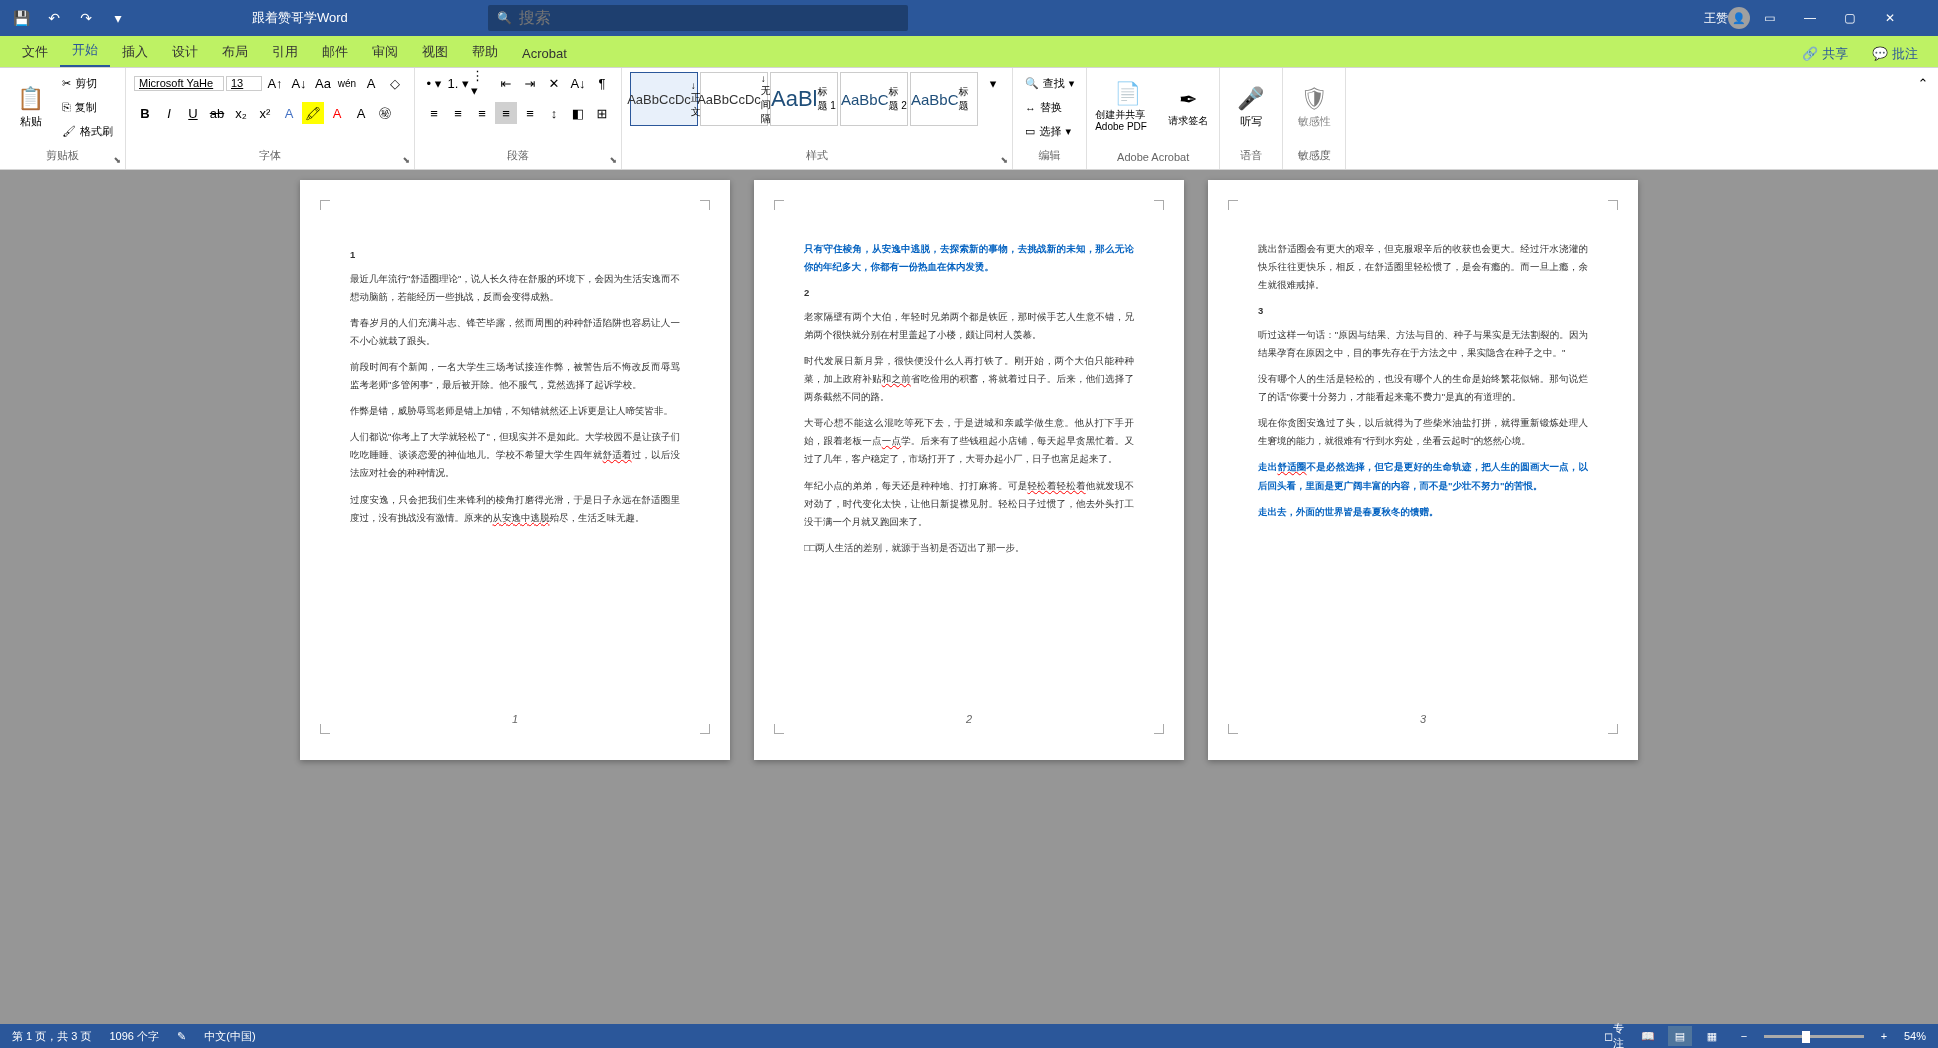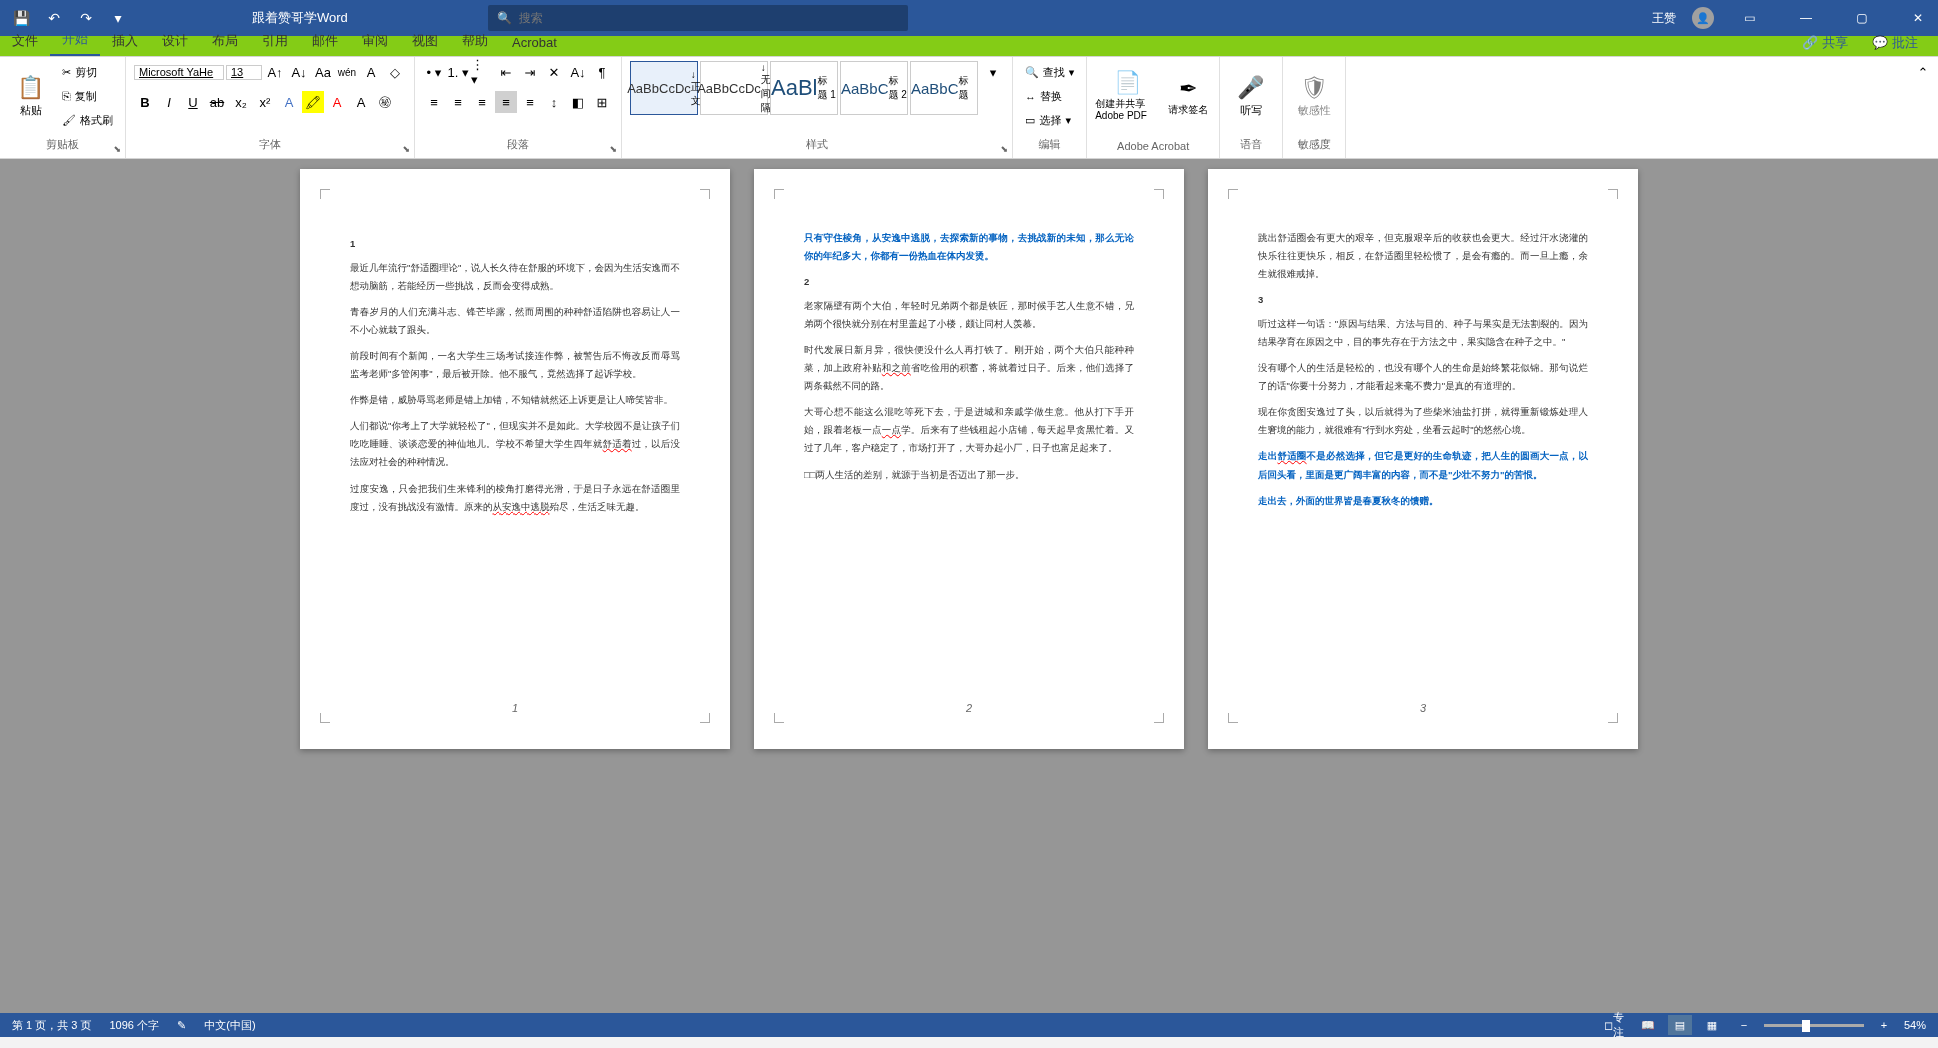--- a/index.html
+++ b/index.html
@@ -3,26 +3,26 @@
 <meta charset="utf-8">
 <style>
 * { margin: 0; padding: 0; box-sizing: border-box; font-family: "Microsoft YaHei", sans-serif; }
 body { background: #f3f3f3; overflow: hidden; }
 
 .titlebar { background: #2b579a; height: 36px; display: flex; align-items: center; color: white; font-size: 12px; }
 .titlebar-left { display: flex; align-items: center; gap: 4px; padding-left: 8px; }
 .titlebar-btn { width: 28px; height: 28px; display: flex; align-items: center; justify-content: center; font-size: 14px; }
 .titlebar-title { margin-left: 120px; font-size: 13px; }
 .search-box { background: #1e3f6f; height: 26px; width: 420px; margin-left: 140px; display: flex; align-items: center; padding: 0 10px; border-radius: 2px; }
-.search-box input { background: transparent; border: none; color: #ccc; outline: none; width: 100%; font-size: 12px; }
-.titlebar-right { margin-left: auto; display: flex; align-items: center; gap: 16px; padding-right: 0; }
+.search-box input { background: transparent; border: none; color: #ccc; outline: none; width: 100%; font-size: 16px; }
+.titlebar-right { margin-left: auto; display: flex; align-items: center; padding-right: 28px; }
 .avatar { width: 22px; height: 22px; background: #a0a0a0; border-radius: 50%; display: flex; align-items: center; justify-content: center; font-size: 11px; }
 .win-ctrl { width: 40px; height: 36px; display: flex; align-items: center; justify-content: center; font-size: 12px; }
 
-.tabbar { background: #84cc16; height: 21px; display: flex; align-items: flex-end; border-bottom: 1px solid #d4d4d4; }
+.tabbar { background: #bef264; height: 32px; display: flex; align-items: flex-end; padding-left: 10px; border-bottom: 1px solid #d4d4d4; }
 .tab { padding: 6px 12px; font-size: 13px; color: #333; cursor: pointer; }
 .tab.active { color: #2b579a; border-bottom: 2px solid #2b579a; font-weight: normal; }
 .tab-right { margin-left: auto; display: flex; gap: 8px; padding-right: 12px; }
 .tab-right-btn { color: #2b579a; font-size: 13px; padding: 4px 8px; }
 
 .ribbon { background: white; height: 102px; display: flex; border-bottom: 1px solid #d4d4d4; }
 .ribbon-group { border-right: 1px solid #e0e0e0; padding: 4px 8px; display: flex; flex-direction: column; position: relative; }
 .ribbon-group-content { flex: 1; display: flex; align-items: flex-start; gap: 4px; }
 .ribbon-group-label { text-align: center; font-size: 11px; color: #666; padding: 2px 0; }
 .ribbon-launcher { position: absolute; bottom: 4px; right: 4px; font-size: 9px; color: #666; }
@@ -303,20 +303,21 @@
   <div class="page">
     <div class="corner tl"></div>
       <div class="corner tr"></div>
       <div class="corner bl"></div>
       <div class="corner br"></div>
     <p class="blue" style="font-weight:bold;">只有守住棱角，从安逸中逃脱，去探索新的事物，去挑战新的未知，那么无论你的年纪多大，你都有一份热血在体内发烫。</p>
     <p class="heading">2</p>
     <p>老家隔壁有两个大伯，年轻时兄弟两个都是铁匠，那时候手艺人生意不错，兄弟两个很快就分别在村里盖起了小楼，颇让同村人羡慕。</p>
     <p><span>时代发展日新月异，很快便没什么人再打铁了。刚开始，两个大伯只能种种菜，加上政府补贴</span><span class="wavy">和之前</span><span>省吃俭用的积蓄，将就着过日子。后来，他们选择了两条截然不同的路。</span></p>
     <p><span>大哥心想不能这么混吃等死下去，于是进城和亲戚学做生意。他从打下手开始，跟着老板一点</span><span class="wavy">一点</span><span>学。后来有了些钱租起小店铺，每天起早贪黑忙着。又过了几年，客户稳定了，市场打开了，大哥办起小厂，日子也富足起来了。</span></p>
+    <p><span>年纪小点的弟弟，每天还是种种地、打打麻将。可是</span><span class="wavy">轻松着轻松着</span><span>他就发现不对劲了，时代变化太快，让他日新捉襟见肘。轻松日子过惯了，他去外头打工没干满一个月就又跑回来了。</span></p>
     <p>□□两人生活的差别，就源于当初是否迈出了那一步。</p>
     <div class="pagenum">2</div>
   </div>
 
   <div class="page">
     <div class="corner tl"></div>
       <div class="corner tr"></div>
       <div class="corner bl"></div>
       <div class="corner br"></div>
     <p>跳出舒适圈会有更大的艰辛，但克服艰辛后的收获也会更大。经过汗水浇灌的快乐往往更快乐，相反，在舒适圈里轻松惯了，是会有瘾的。而一旦上瘾，余生就很难戒掉。</p>

